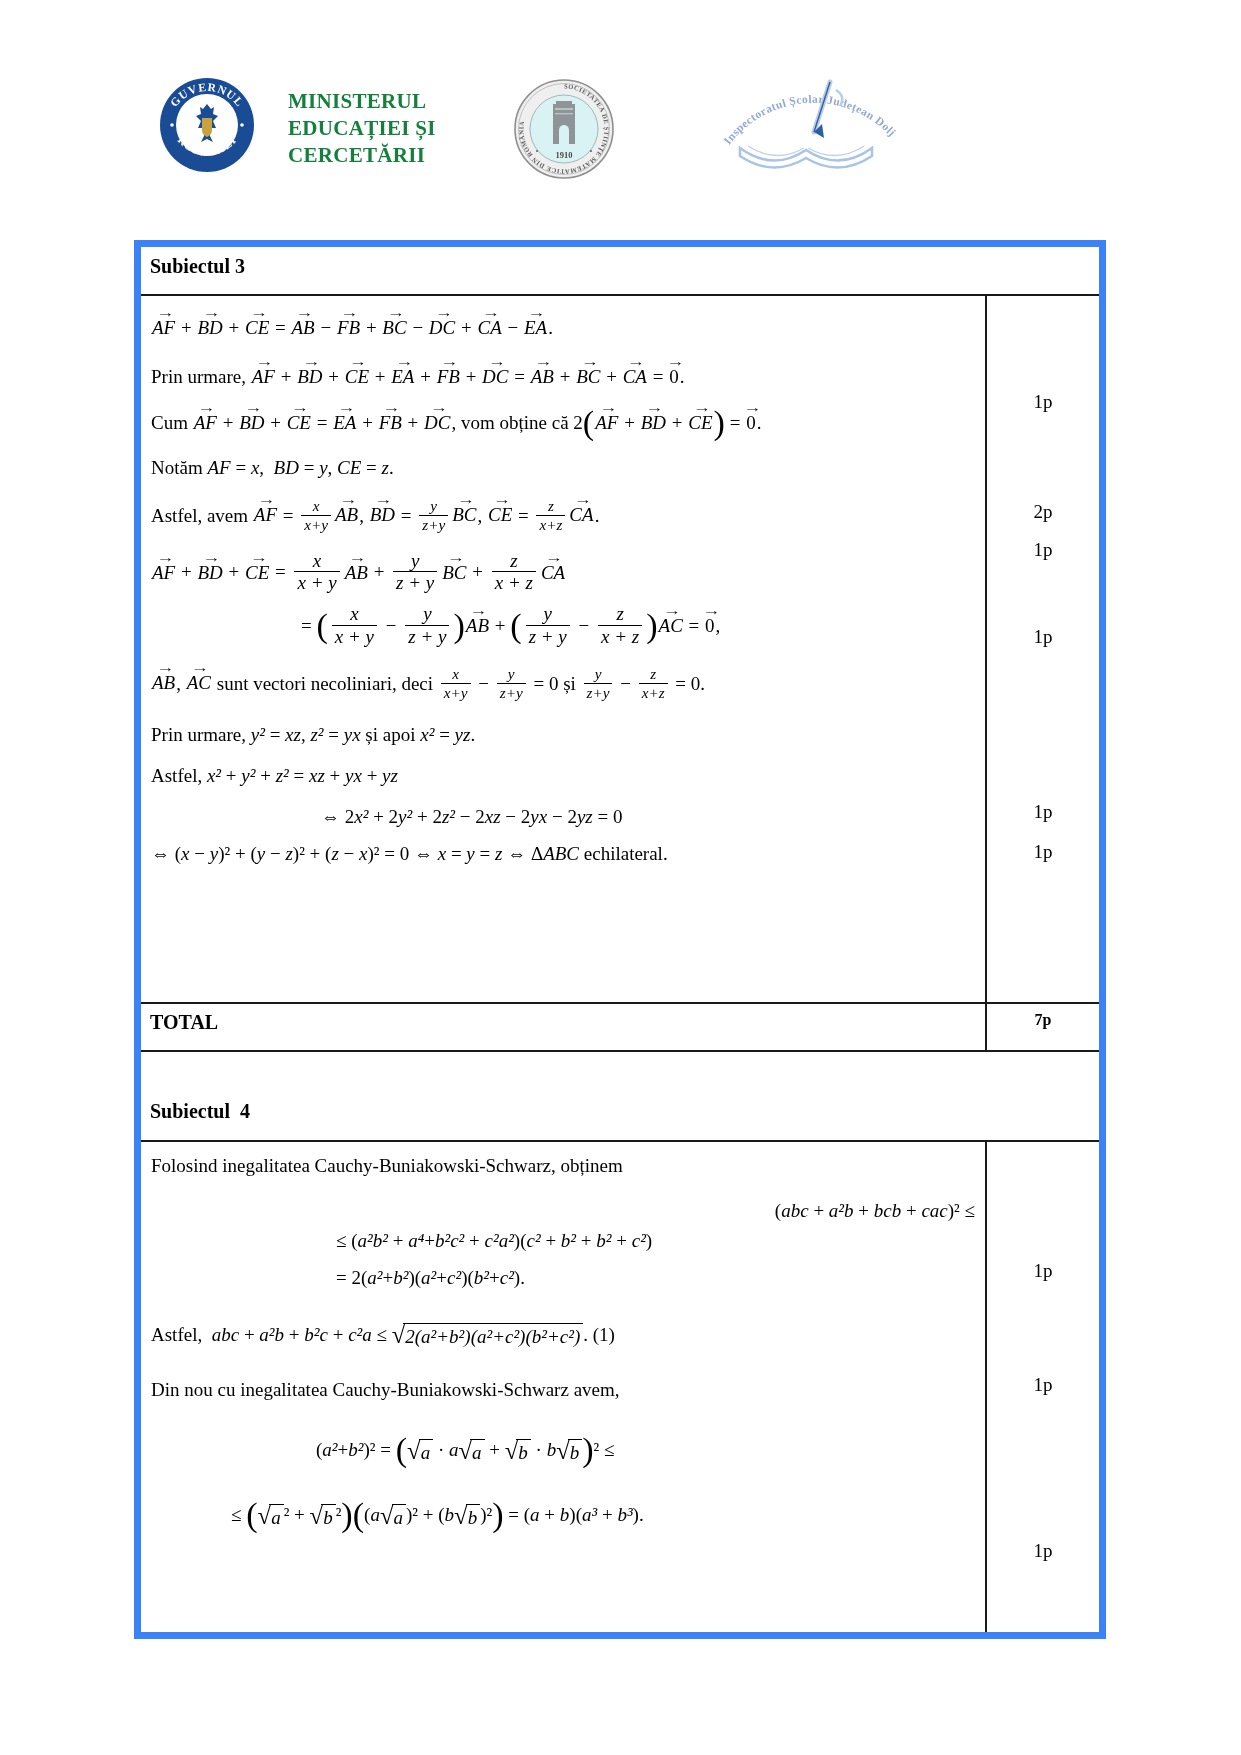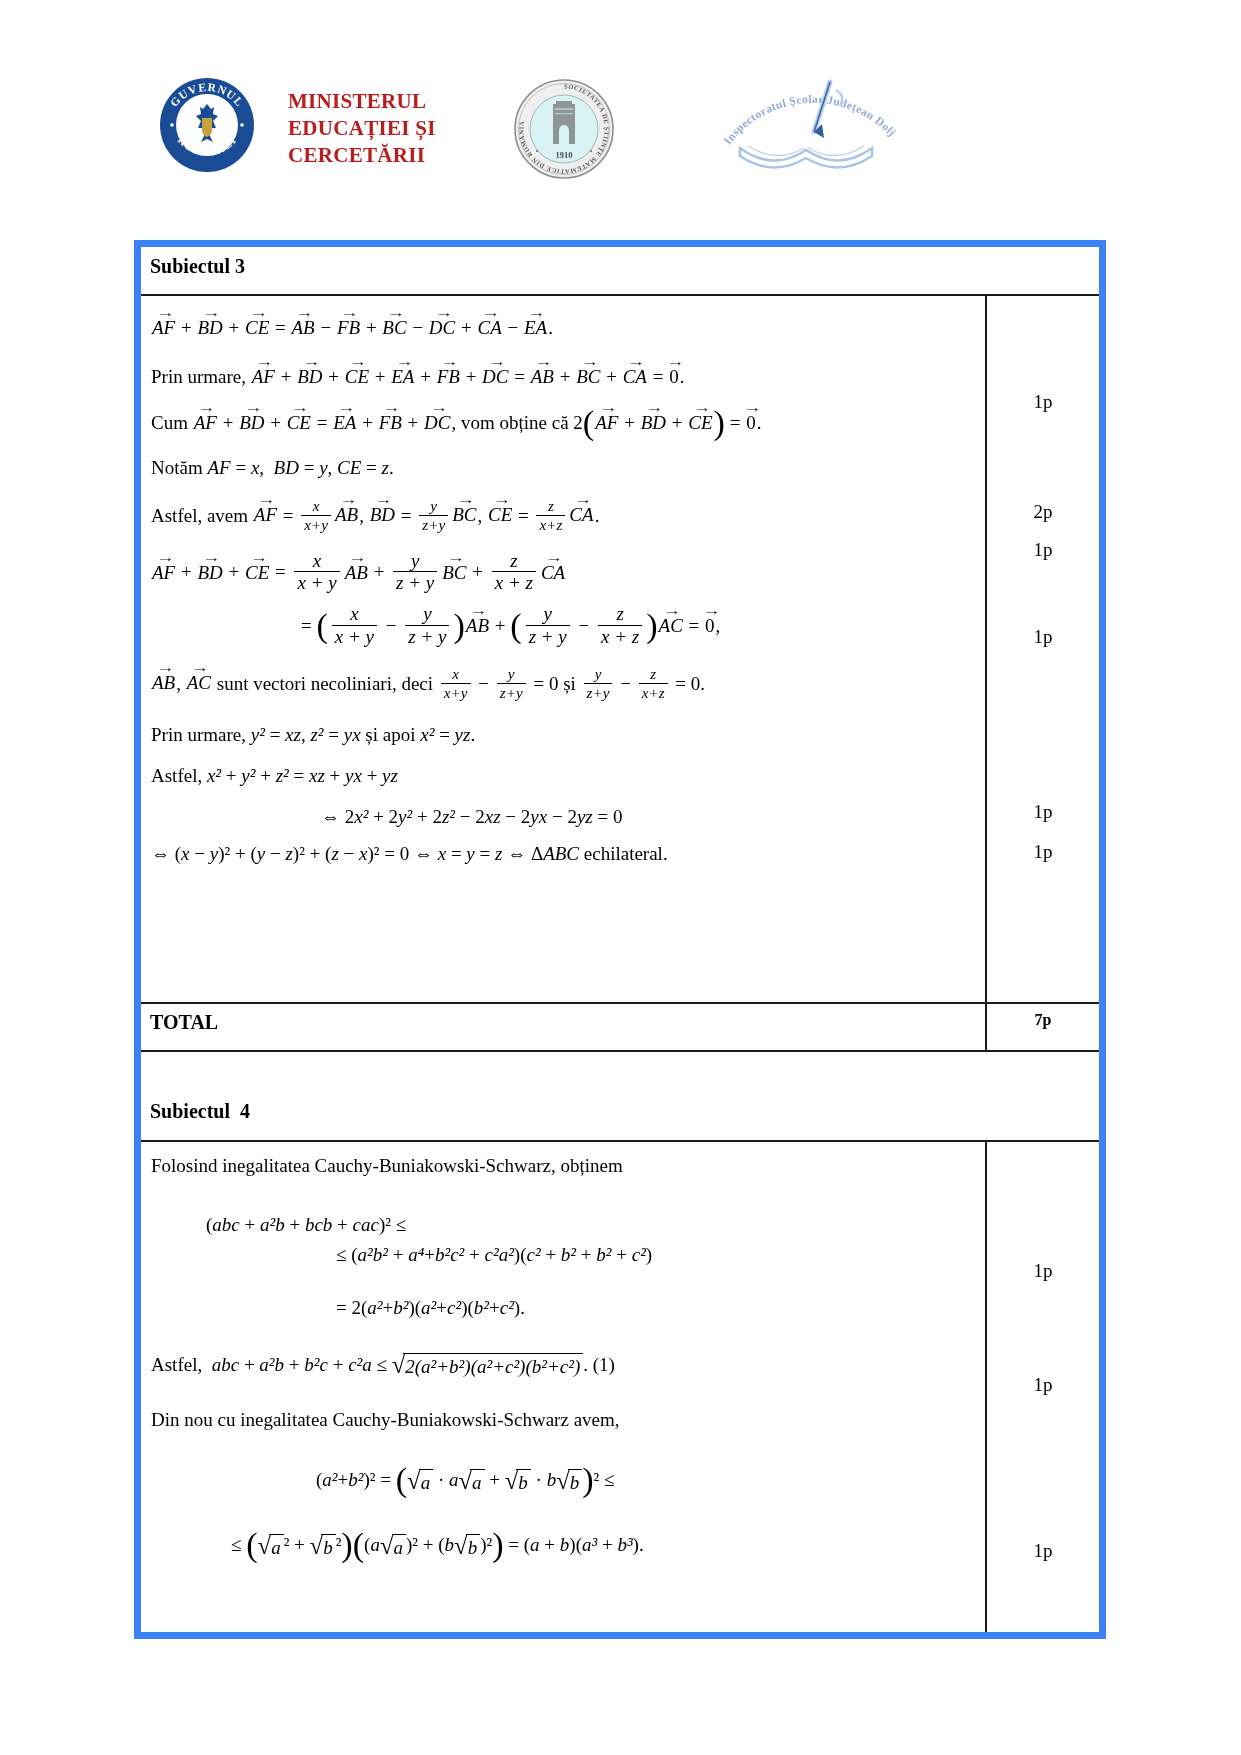--- a/index.html
+++ b/index.html
@@ -1,21 +1,21 @@
 <!DOCTYPE html>
 <html><head>
 <meta charset="utf-8">
 <style>
   html,body{margin:0;padding:0;background:#ffffff;}
   body{width:1241px;height:1755px;position:relative;font-family:"Liberation Serif",serif;color:#000;}
 
   
   .hdr{position:absolute;top:0;left:0;width:100%;height:200px;}
   .gov-logo{position:absolute;left:158px;top:76px;width:98px;height:98px;}
-  .ministry{position:absolute;left:288px;top:88px;font-weight:bold;font-size:21px;line-height:27px;color:#b91c1c;letter-spacing:.3px;}
+  .ministry{position:absolute;left:288px;top:88px;font-weight:bold;font-size:21px;line-height:27px;color:#15803d;letter-spacing:.3px;}
   .seal{position:absolute;left:513px;top:78px;width:102px;height:102px;}
   .insp{position:absolute;left:718px;top:60px;width:180px;height:118px;}
 
   
   .tbl{position:absolute;left:134px;top:240px;width:972px;border:7px solid #3b82f6;box-sizing:border-box;background:#fff;}
   .row{display:flex;border-bottom:2px solid #1a1a1a;box-sizing:border-box;}
   .row:last-child{border-bottom:none;}
   .cell{box-sizing:border-box;position:relative;}
   .cell-main{flex:1;border-right:2px solid #1a1a1a;}
   .cell-pts{width:112px;position:relative;}
@@ -160,23 +160,23 @@
   </div>
 
   <div class="row row-head row-head-s4">
     <div class="cell">Subiectul  4</div>
   </div>
 
   <div class="row row-body-s4">
     <div class="cell cell-main">
       <div class="flow">
           <div class="fline" style="margin-top: 0px;">Folosind inegalitatea Cauchy-Buniakowski-Schwarz, obținem</div>
-          <div class="fline" style="margin-top: 34px; padding-left: 55px;">(<span class="it">abc</span> + <span class="it">a²b</span> + <span class="it">bcb</span> + <span class="it">cac</span>)² ≤</div>
+          <div class="fline" style="margin-top: 20px; padding-left: 55px; text-align: right;">(<span class="it">abc</span> + <span class="it">a²b</span> + <span class="it">bcb</span> + <span class="it">cac</span>)² ≤</div>
           <div class="fline" style="margin-top: 6px; padding-left: 185px;">≤ (<span class="it">a²b²</span> + <span class="it">a⁴</span>+<span class="it">b²c²</span> + <span class="it">c²a²</span>)(<span class="it">c²</span> + <span class="it">b²</span> + <span class="it">b²</span> + <span class="it">c²</span>)</div>
-          <div class="fline" style="margin-top: 28px; padding-left: 185px;">= 2(<span class="it">a²</span>+<span class="it">b²</span>)(<span class="it">a²</span>+<span class="it">c²</span>)(<span class="it">b²</span>+<span class="it">c²</span>).</div>
+          <div class="fline" style="margin-top: 12px; padding-left: 185px;">= 2(<span class="it">a²</span>+<span class="it">b²</span>)(<span class="it">a²</span>+<span class="it">c²</span>)(<span class="it">b²</span>+<span class="it">c²</span>).</div>
           <div class="fline" style="margin-top: 32px;">Astfel,  <span class="it">abc</span> + <span class="it">a²b</span> + <span class="it">b²c</span> + <span class="it">c²a</span> ≤ <span class="sqrt"><span class="rad">√</span><span class="sqb">2(a²+b²)(a²+c²)(b²+c²)</span></span>. (1)</div>
           <div class="fline" style="margin-top: 28px;">Din nou cu inegalitatea Cauchy-Buniakowski-Schwarz avem,</div>
           <div class="fline" style="margin-top: 36px; padding-left: 165px;">(<span class="it">a²</span>+<span class="it">b²</span>)² = <span class="bigp">(</span><span class="sqrt"><span class="rad">√</span><span class="sqb">a</span></span> · <span class="it">a</span><span class="sqrt"><span class="rad">√</span><span class="sqb">a</span></span> + <span class="sqrt"><span class="rad">√</span><span class="sqb">b</span></span> · <span class="it">b</span><span class="sqrt"><span class="rad">√</span><span class="sqb">b</span></span><span class="bigp">)</span>² ≤</div>
           <div class="fline" style="margin-top: 38px; padding-left: 80px;">≤ <span class="bigp">(</span><span class="sqrt"><span class="rad">√</span><span class="sqb">a</span></span>² + <span class="sqrt"><span class="rad">√</span><span class="sqb">b</span></span>²<span class="bigp">)</span><span class="bigp">(</span>(<span class="it">a</span><span class="sqrt"><span class="rad">√</span><span class="sqb">a</span></span>)² + (<span class="it">b</span><span class="sqrt"><span class="rad">√</span><span class="sqb">b</span></span>)²<span class="bigp">)</span> = (<span class="it">a</span> + <span class="it">b</span>)(<span class="it">a³</span> + <span class="it">b³</span>).</div>
         </div>
     </div>
     <div class="cell cell-pts">
         <span class="pt" style="top: 118px;">1p</span>
         <span class="pt" style="top: 232px;">1p</span>
         <span class="pt" style="top: 398px;">1p</span>

